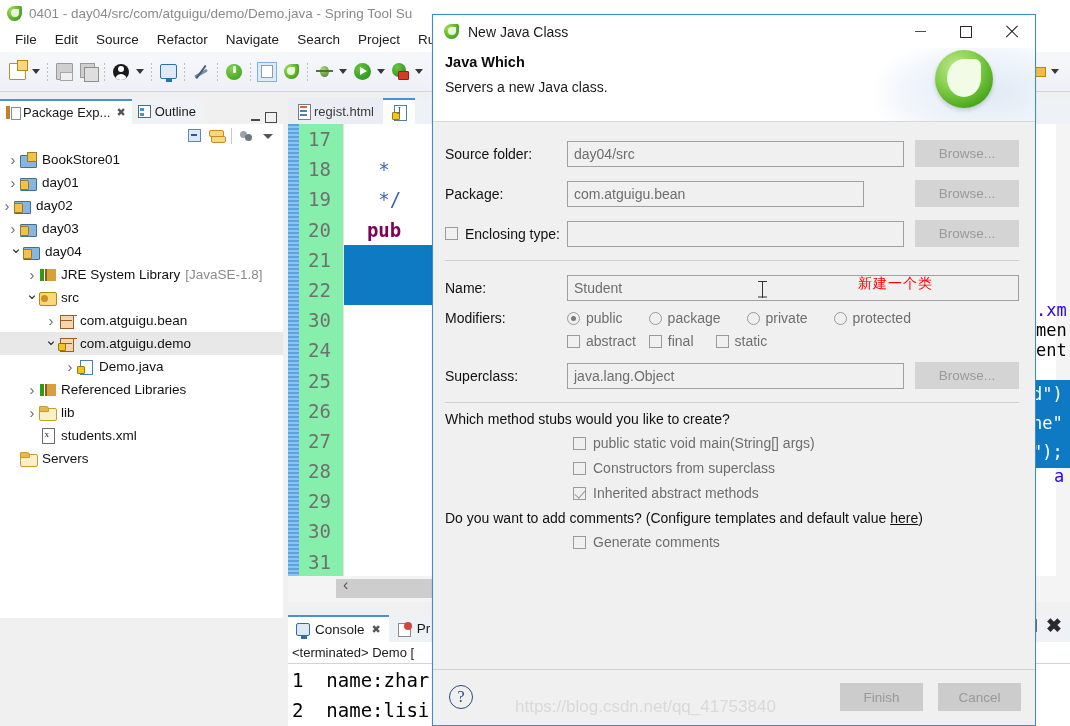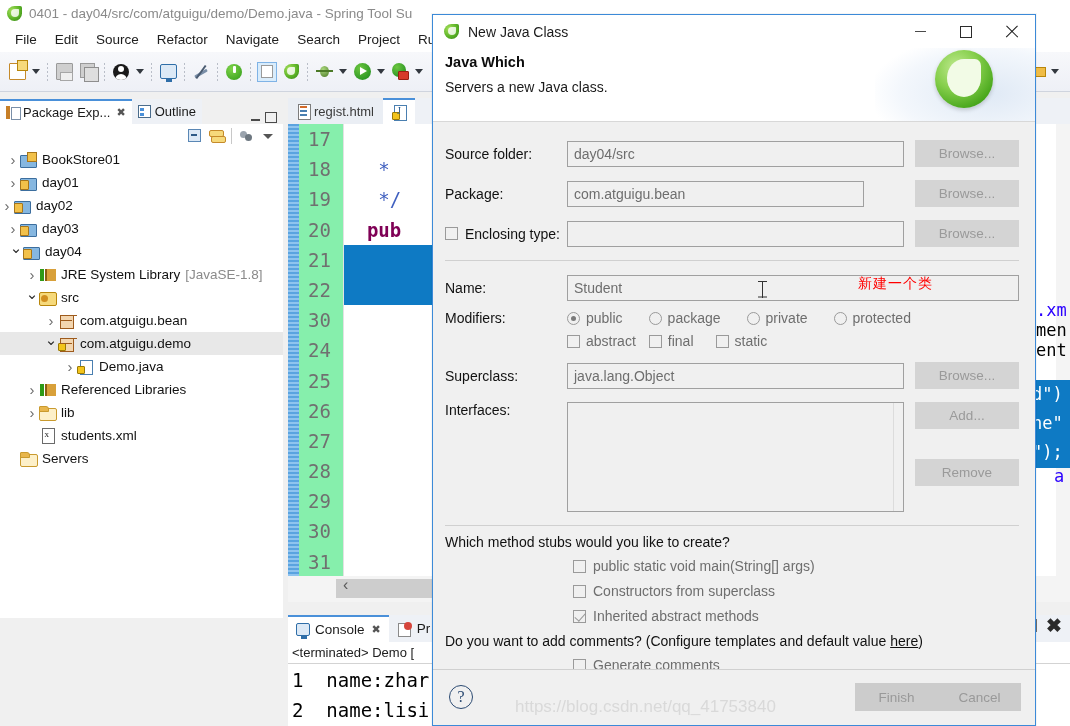--- a/index.html
+++ b/index.html
@@ -264,21 +264,21 @@
   .stub-q { font-size:14px; color:#111; margin:6px 0 8px 0; }
   .stub-line { display:flex; align-items:center; gap:7px; font-size:14px; color:#6e6e6e; margin-bottom:9px; padding-left:128px;}
   .comments-q { font-size:14px; color:#111; margin:2px 0 8px 0; }
   .comments-q .lnk { color:#111; text-decoration:underline; }
 
   .dlg-footer { position:absolute; left:0; bottom:0; width:602px; height:56px; background:#f0f0f0;
                 border-top:1px solid #d0d0d0; }
   .help-btn { position:absolute; left:16px; top:15px; width:24px; height:24px; border:1.6px solid #2b4a72;
               border-radius:50%; color:#2b4a72; font-size:16px; display:flex; align-items:center;
               justify-content:center; font-family:"Liberation Serif", serif; }
-  .dlg-footer-btns { position:absolute; right:14px; top:13px; display:flex; gap:0; }
+  .dlg-footer-btns { position:absolute; right:14px; top:13px; display:flex; gap:15px; }
   .dbtn { width:83px; height:28px; background:#cccccc; border:none; color:#999; font-size:13.5px;
           font-family:"Liberation Sans",sans-serif; }
 
   .watermark { position:absolute; left:515px; top:697px; font-size:17px; color:#d9d9d9;
                font-family:"Liberation Sans",sans-serif; white-space:nowrap; z-index:50; }
 </style>
 </head>
 <body>
 
 <div id="root">
@@ -658,28 +658,20 @@
           <span>static</span>
         </span>
       </div>
 
       <div class="frow">
         <span class="flabel">Superclass:</span>
         <span class="finput">java.lang.Object</span>
         <button class="fbtn">Browse...</button>
       </div>
 
-      <div class="frow" style="align-items:flex-start;">
-        <span class="flabel">Interfaces:</span>
-        <span class="iface-box"></span>
-        <span style="display:flex;flex-direction:column;gap:30px;">
-          <button class="fbtn">Add...</button>
-          <button class="fbtn">Remove</button>
-        </span>
-      </div>
 
       <div class="hr" style="margin:10px 0 8px 0"></div>
 
       <div class="stub-q">Which method stubs would you like to create?</div>
 
       <div class="stub-line">
         <span class="chk"></span>
         <span>public static void main(String[] args)</span>
       </div>
       <div class="stub-line">

